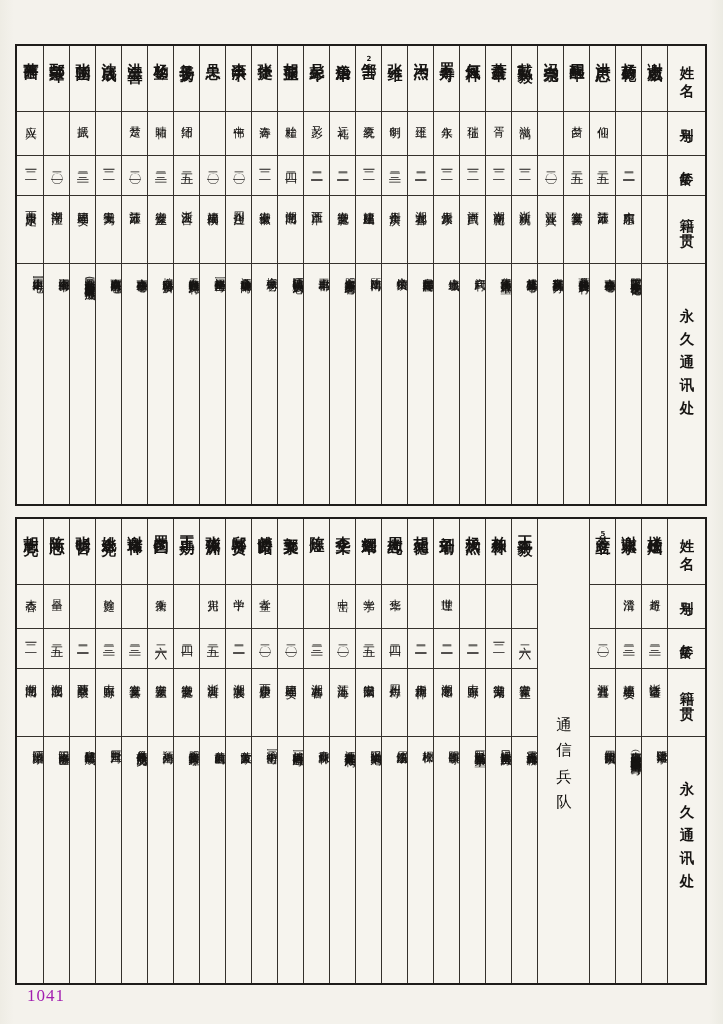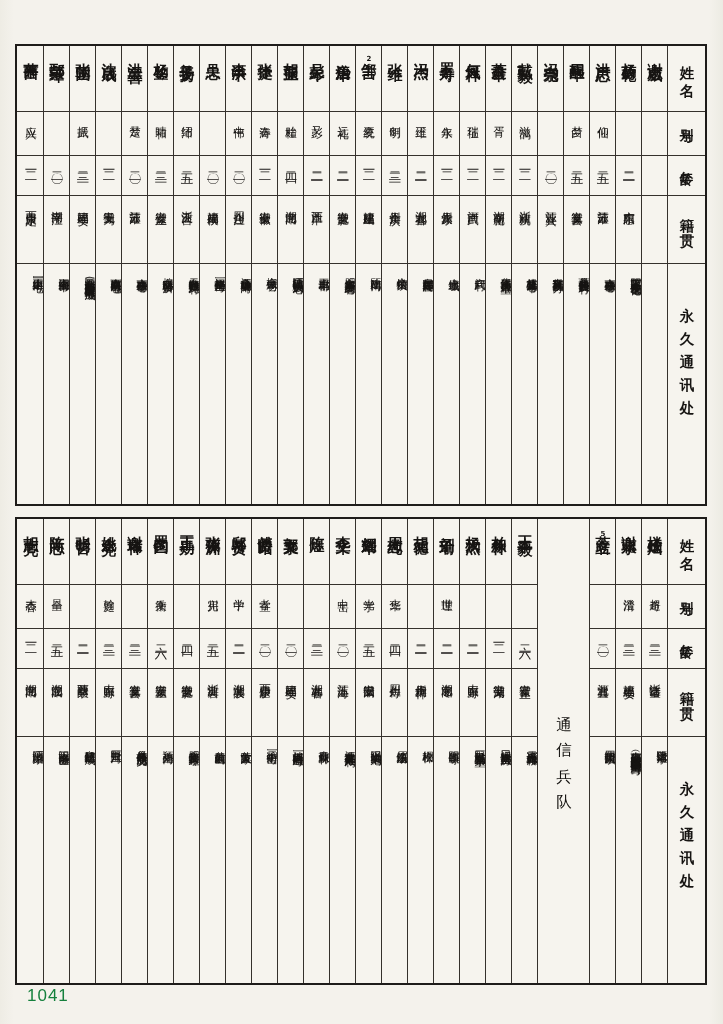--- a/index.html
+++ b/index.html
@@ -54,21 +54,21 @@
   .hcol .native-cell{letter-spacing:17px;padding-top:10px;}
   .hcol .addr-cell{letter-spacing:23px;padding-top:32px;font-size:14.5px;}
   
   .divider-label{
     writing-mode:vertical-rl;text-orientation:upright;
     font-size:15.5px;letter-spacing:26px;padding-top:10px;color:#14120f;
   }
   .o1{order:1}.o2{order:2}.o3{order:3}
   .page-number{
     position:absolute;left:27px;top:986px;
-    font-family:Liberation Sans, sans-serif;font-size:17px;color:#15803d;
+    font-family:Liberation Serif, serif;font-size:17px;color:#a21caf;
     letter-spacing:1px;
   }
 </style>
 </head>
 <body>
 
 <div class="page"></div>
 
 <div class="rtable" id="table-top">
   <div class="col hcol">

